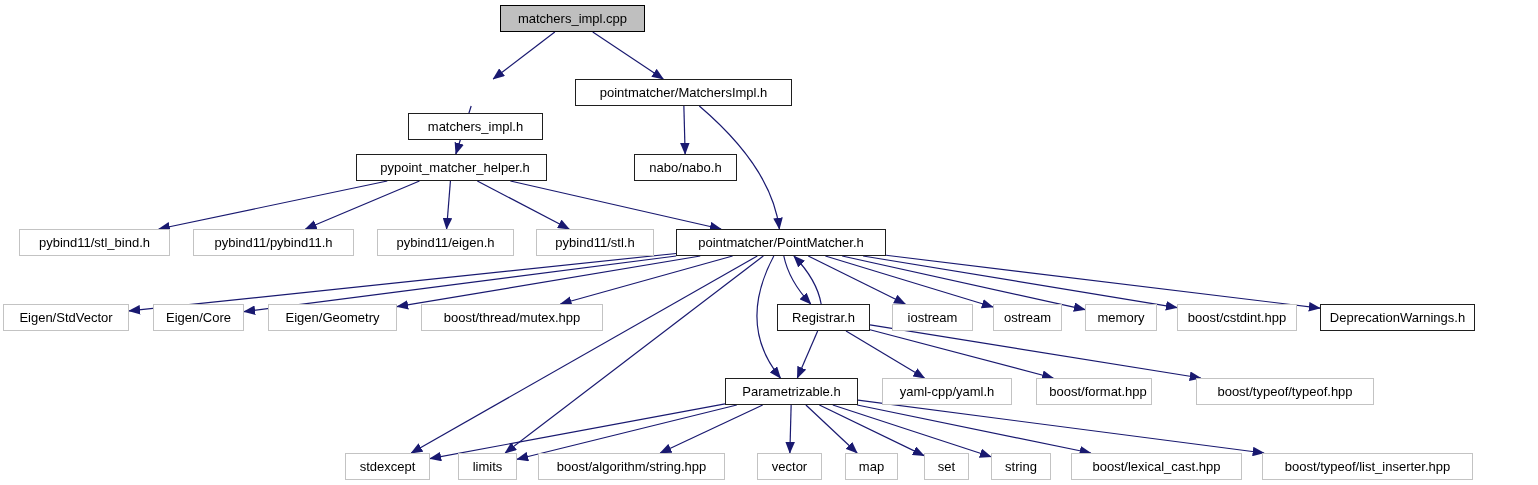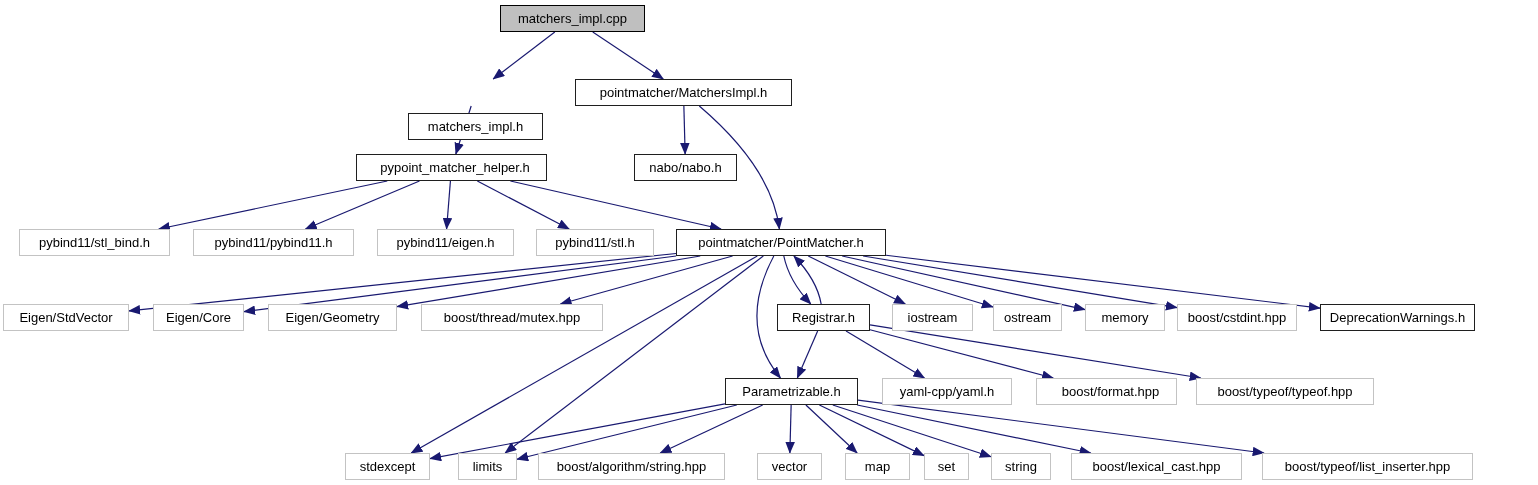--- a/index.html
+++ b/index.html
@@ -110,30 +110,30 @@
       <div class="node plain" style="left: 377px; top: 229px; width: 137px; height: 27px;">pybind11/eigen.h</div>
       <div class="node plain" style="left: 536px; top: 229px; width: 118px; height: 27px;">pybind11/stl.h</div>
       <div class="node linked" style="left: 676px; top: 229px; width: 210px; height: 27px;">pointmatcher/PointMatcher.h</div>
       <div class="node plain" style="left: 3px; top: 304px; width: 126px; height: 27px;">Eigen/StdVector</div>
       <div class="node plain" style="left: 153px; top: 304px; width: 91px; height: 27px;">Eigen/Core</div>
       <div class="node plain" style="left: 268px; top: 304px; width: 129px; height: 27px;">Eigen/Geometry</div>
       <div class="node plain" style="left: 421px; top: 304px; width: 182px; height: 27px;">boost/thread/mutex.hpp</div>
       <div class="node linked" style="left: 777px; top: 304px; width: 93px; height: 27px;">Registrar.h</div>
       <div class="node plain" style="left: 892px; top: 304px; width: 81px; height: 27px;">iostream</div>
       <div class="node plain" style="left: 993px; top: 304px; width: 69px; height: 27px;">ostream</div>
-      <div class="node plain" style="left: 1085px; top: 304px; width: 80px; height: 27px; text-align: center;">memory</div>
+      <div class="node plain" style="left: 1085px; top: 304px; width: 72px; height: 27px; text-align: center;">memory</div>
       <div class="node plain" style="left: 1177px; top: 304px; width: 120px; height: 27px;">boost/cstdint.hpp</div>
       <div class="node linked" style="left: 1320px; top: 304px; width: 155px; height: 27px;">DeprecationWarnings.h</div>
       <div class="node linked" style="left: 725px; top: 378px; width: 133px; height: 27px;">Parametrizable.h</div>
       <div class="node plain" style="left: 882px; top: 378px; width: 130px; height: 27px;">yaml-cpp/yaml.h</div>
-      <div class="node plain" style="left: 1036px; top: 378px; width: 141px; height: 27px; padding-left: 8px;">boost/format.hpp</div>
+      <div class="node plain" style="left: 1036px; top: 378px; width: 116px; height: 27px; padding-left: 8px;">boost/format.hpp</div>
       <div class="node plain" style="left: 1196px; top: 378px; width: 178px; height: 27px; text-align: right;">boost/typeof/typeof.hpp</div>
       <div class="node plain" style="left: 345px; top: 453px; width: 85px; height: 27px;">stdexcept</div>
       <div class="node plain" style="left: 458px; top: 453px; width: 59px; height: 27px;">limits</div>
       <div class="node plain" style="left: 538px; top: 453px; width: 187px; height: 27px; text-align: center;">boost/algorithm/string.hpp</div>
       <div class="node plain" style="left: 757px; top: 453px; width: 65px; height: 27px;">vector</div>
-      <div class="node plain" style="left: 845px; top: 453px; width: 65px; height: 27px;">map</div>
+      <div class="node plain" style="left: 845px; top: 453px; width: 53px; height: 27px;">map</div>
       <div class="node plain" style="left: 924px; top: 453px; width: 45px; height: 27px;">set</div>
       <div class="node plain" style="left: 991px; top: 453px; width: 60px; height: 27px;">string</div>
       <div class="node plain" style="left: 1071px; top: 453px; width: 171px; height: 27px;">boost/lexical_cast.hpp</div>
       <div class="node plain" style="left: 1262px; top: 453px; width: 211px; height: 27px;">boost/typeof/list_inserter.hpp</div>
     </div>
 </div>
 
 </body></html>

